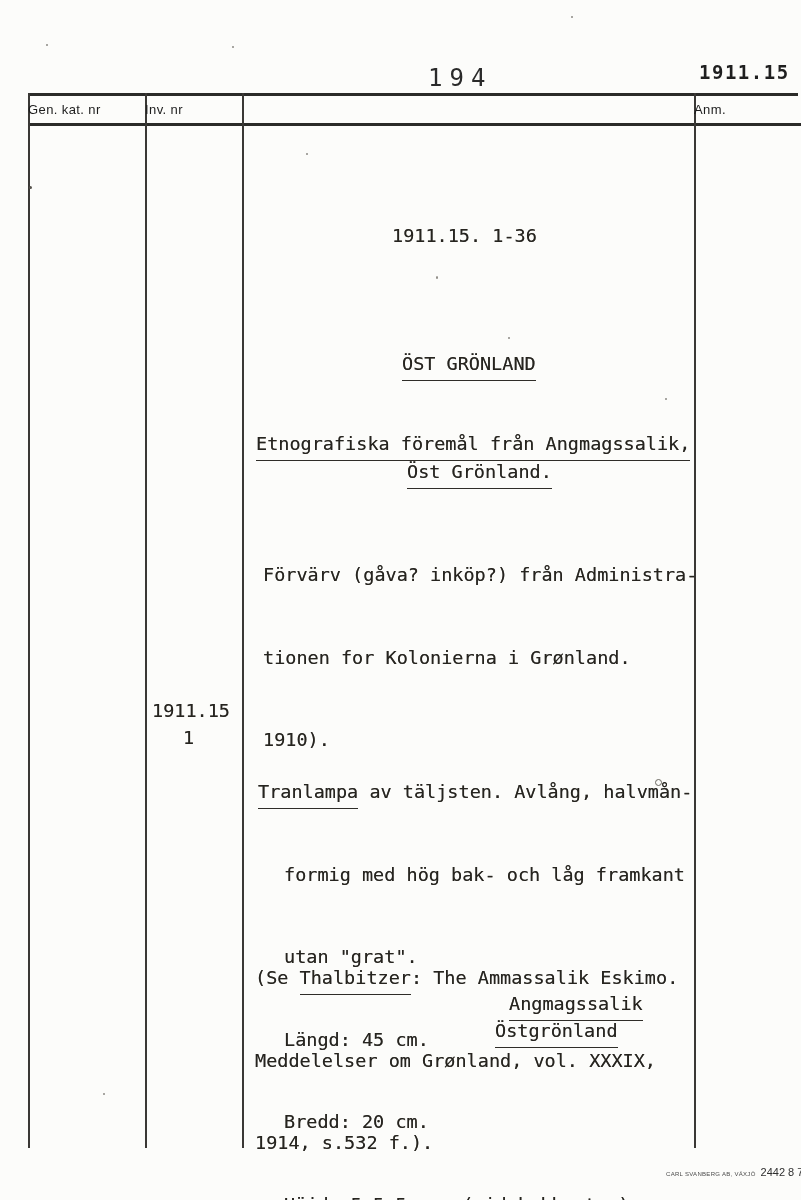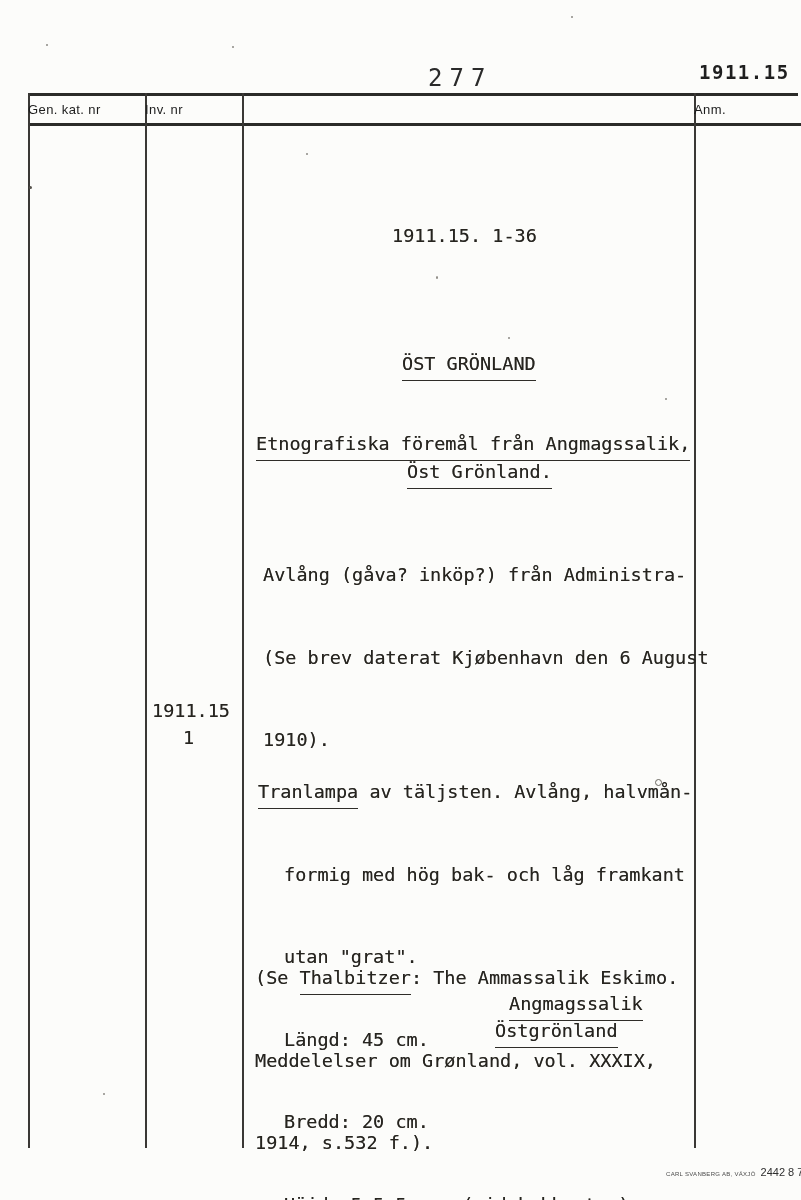--- a/index.html
+++ b/index.html
@@ -69,21 +69,21 @@
   .printer-code {
     font-family:"Liberation Sans", sans-serif;
     font-size:11px; color:#2e2e2e;
   }
 </style>
 </head>
 <body>
 
 <div class="page">
 
-  <div class="print page-number" style="left:428px; top:64px;">277</div>
+  <div class="print page-number" style="left:428px; top:64px;">194</div>
   <div class="print page-ref" style="left:699px; top:61px;">1911.15</div>
 
   <div class="hline" style="left:28px; top:93px; width:770px; height:2.5px;"></div>
   <div class="hline" style="left:28px; top:123px; width:773px; height:3px;"></div>
   <div class="vline" style="left:28px; top:93px; height:1055px;"></div>
   <div class="vline" style="left:145px; top:93px; height:1055px;"></div>
   <div class="vline" style="left:242px; top:93px; height:1055px;"></div>
   <div class="vline" style="left:694px; top:93px; height:1055px;"></div>
 
   <div class="print col-head" style="left:28px; top:102px; width:117px;">Gen. kat. nr</div>
@@ -91,22 +91,22 @@
   <div class="print col-head" style="left:694px; top:102px; width:104px;">Anm.</div>
 
   <div class="tw" style="left:392px; top:222px;">1911.15. 1-36</div>
 
   <div class="tw" style="left:402px; top:350px;"><span class="u">ÖST GRÖNLAND</span></div>
 
   <div class="tw" style="left:256px; top:430px;"><span class="u">Etnografiska föremål från Angmagssalik,</span></div>
   <div class="tw" style="left:407px; top:458px;"><span class="u">Öst Grönland.</span></div>
 
   <div class="tw" style="left:263px; top:506px;">
-    <div class="line">Avlång (gåva? inköp?) från Administra-</div>
-    <div class="line">(Se brev daterat Kjøbenhavn den 6 August</div>
+    <div class="line">Förvärv (gåva? inköp?) från Administra-</div>
+    <div class="line">tionen for Kolonierna i Grønland.</div>
     <div class="line">1910).</div>
   </div>
 
   <div class="tw" style="left:152px; top:697px;">1911.15</div>
   <div class="tw" style="left:183px; top:724px;">1</div>
 
   <div class="tw" style="left:258px; top:723px;">
     <div class="line"><span class="u">Tranlampa</span><span> av täljsten. Avlång, halvmån-</span></div>
     <div class="line ind">formig med hög bak- och låg framkant</div>
     <div class="line ind">utan "grat".</div>

